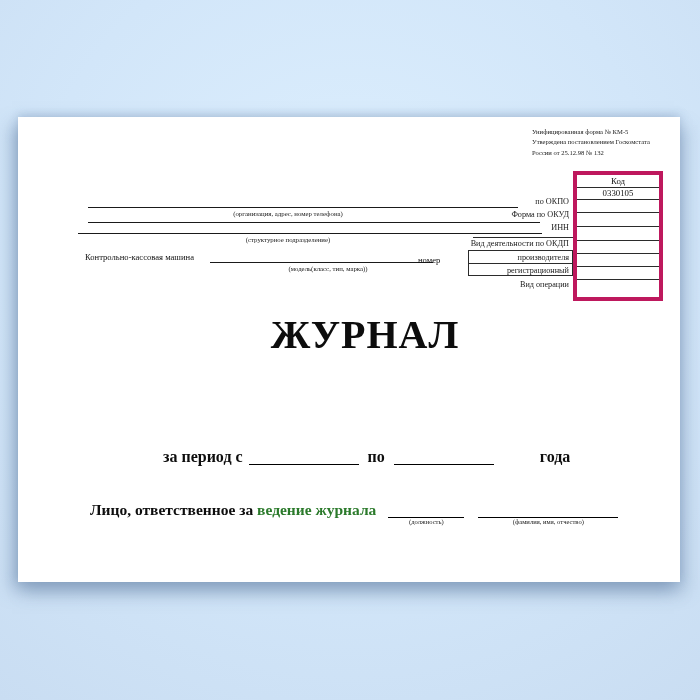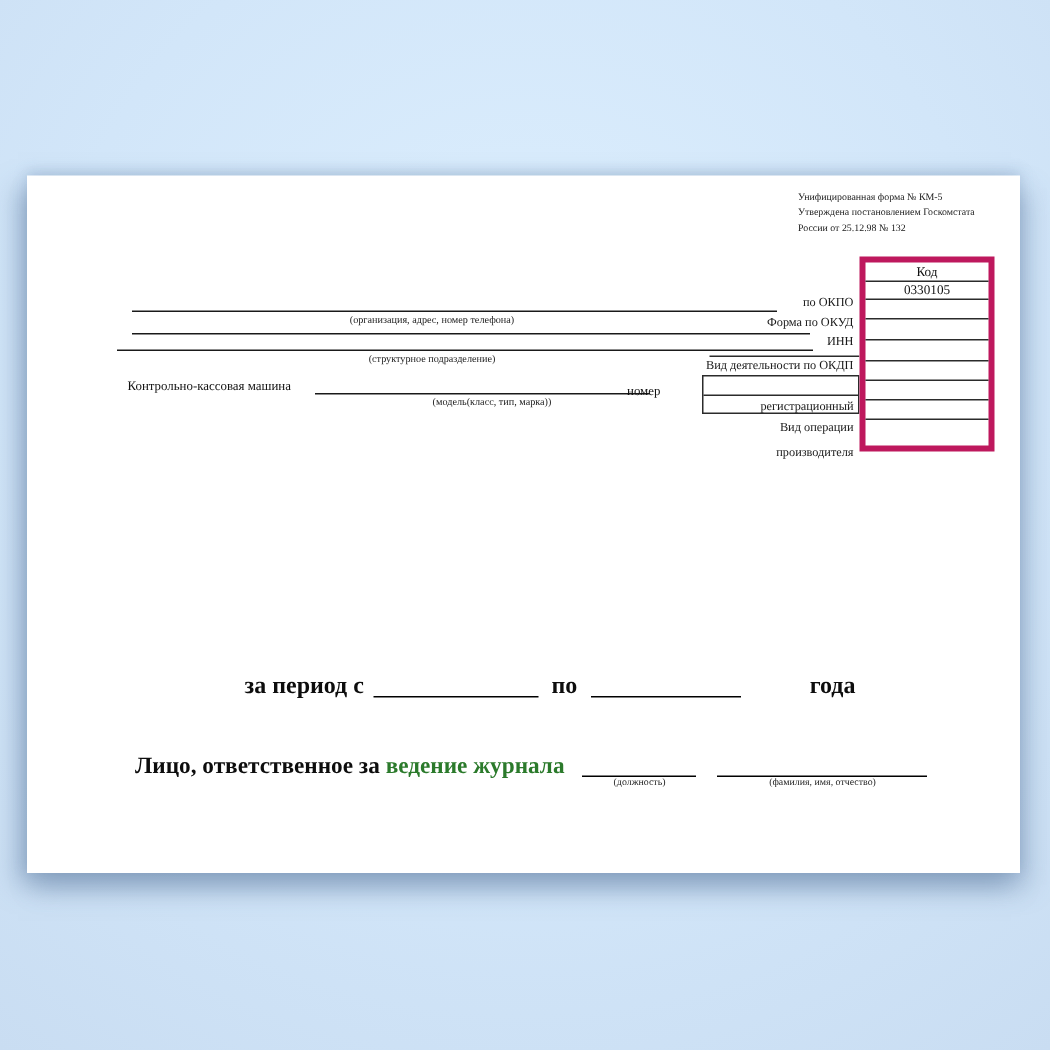--- a/index.html
+++ b/index.html
@@ -32,21 +32,21 @@
   .kkm-label{left:67px;top:135px;font-size:8.6px;}
   .kkm-line{left:192px;top:135px;width:223px;height:10px;border-bottom:1px solid #1a1a1a;}
   .cap-kkm{left:230px;top:148px;width:160px;}
   .number-label{left:400px;top:138px;width:47px;text-align:left;font-size:8.6px;}
   
   .tlab{left:350px;width:201px;text-align:right;font-size:8.2px;color:#1a1a1a;}
   .lb-okud{top:53px;margin-top:40px;}
   .lb-okpo{top:80px;}
   .lb-inn{top:93px;margin-top:13px;}
   .lb-okdp{top:122px;}
-  .lb-man{top:136px;margin-top:44px;}
+  .lb-man{top:136px;}
   .lb-reg{top:149px;}
   .lb-oper{top:163px;}
   .okdp-topline{left:455px;top:120px;width:100px;border-bottom:1px solid #2b2b2b;height:0;}
   .num-box{left:450px;top:133px;width:105px;height:26px;border:1px solid #2b2b2b;box-sizing:border-box;}
   .num-box .half{height:12px;border-bottom:1px solid #2b2b2b;}
   
   .codecol{left:555px;top:54px;width:82px;border:4px solid #be185d;background:#fff;}
   .codecol .cr{
     border-bottom:1px solid #2b2b2b;box-sizing:border-box;
     display:flex;align-items:center;justify-content:center;
@@ -111,20 +111,21 @@
       <div class="cr" style="height:12.5px;">0330105</div>
       <div class="cr" style="height:12.5px;"></div>
       <div class="cr" style="height:14.5px;"></div>
       <div class="cr" style="height:14px;"></div>
       <div class="cr" style="height:13px;"></div>
       <div class="cr" style="height:13px;"></div>
       <div class="cr" style="height:13px;"></div>
       <div class="cr" style="height:17px;"></div>
     </div>
 
+    <div class="abs title">ЖУРНАЛ</div>
 
 
     <div class="abs period">
       <span>за период с</span><span class="blank b1"></span><span class="mid">по</span><span class="blank b2"></span><span class="goda">года</span>
     </div>
 
     <div class="abs resp">
       <span>Лицо, ответственное за </span><span class="green" style="color: rgb(43, 122, 43);">ведение журнала</span><span class="blank b3"><span class="bcap">(должность)</span></span><span class="blank b4"><span class="bcap">(фамилия, имя, отчество)</span></span>
     </div>
 

